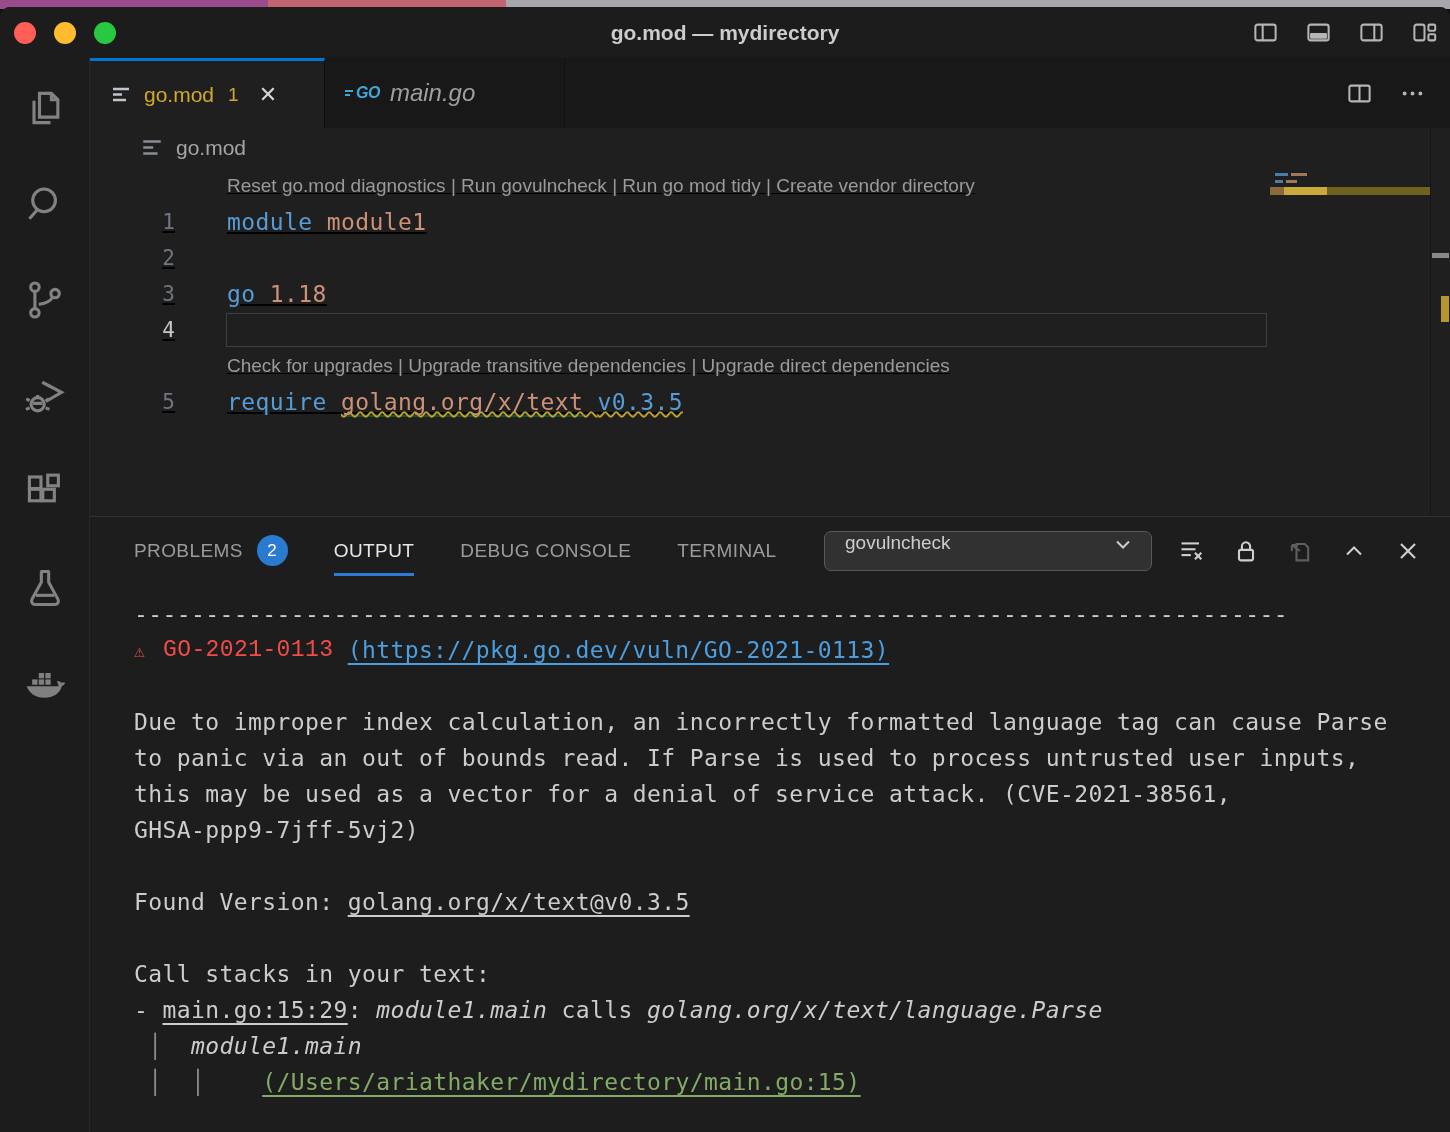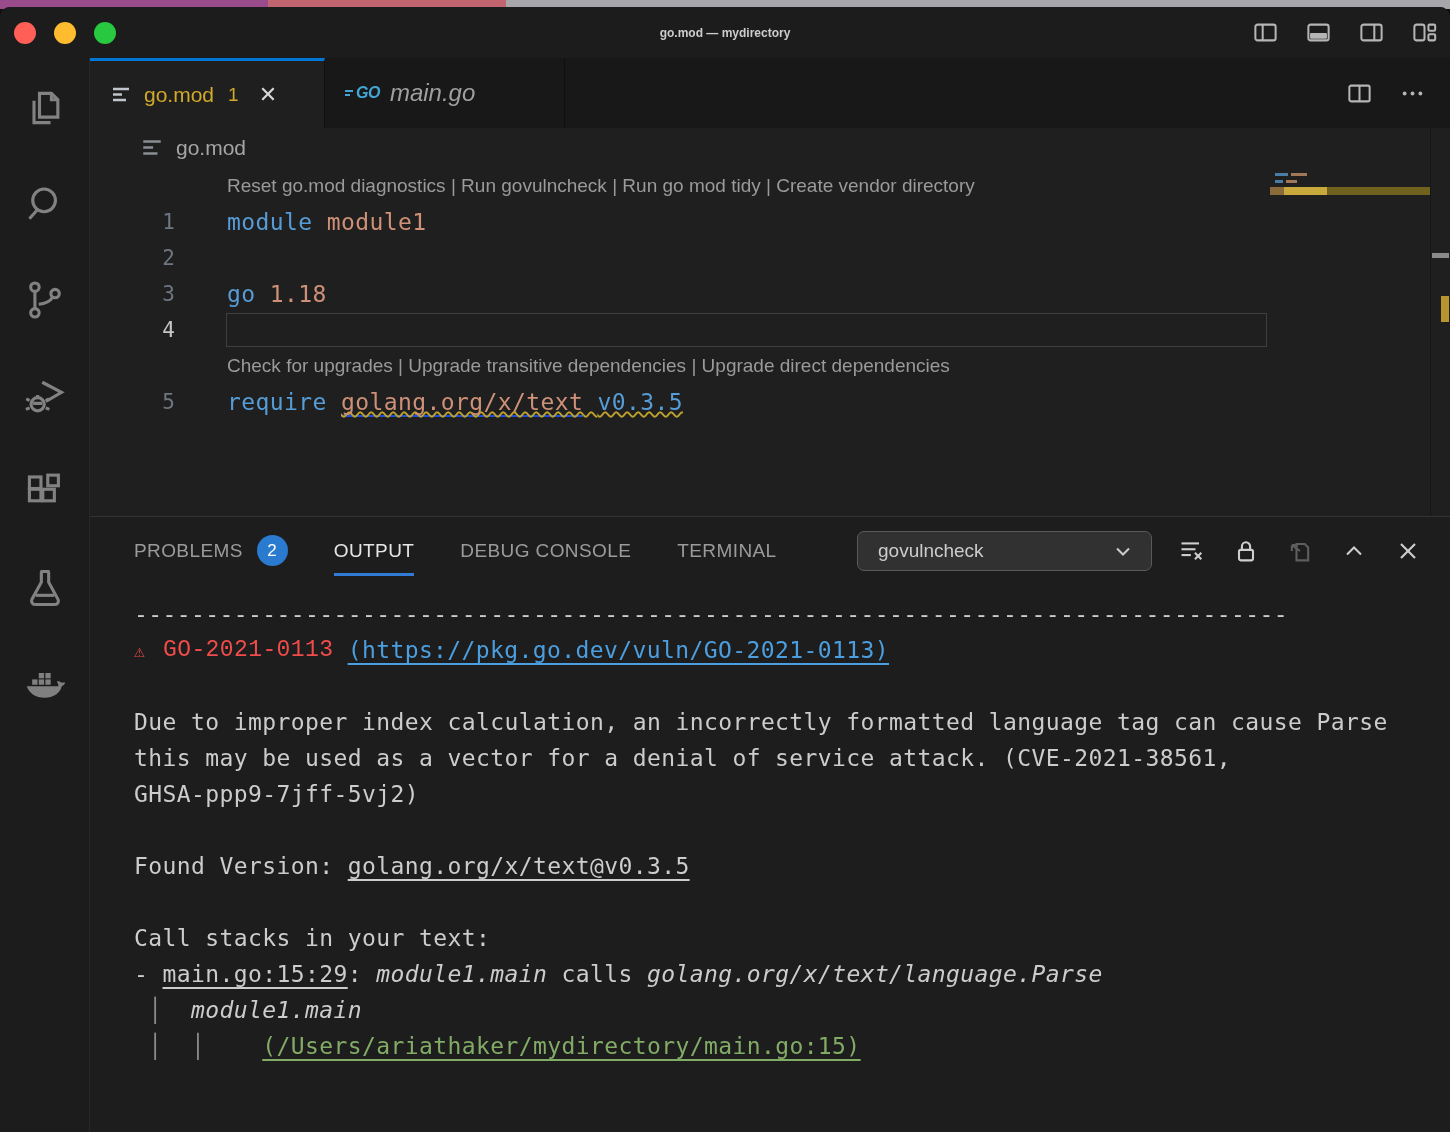--- a/index.html
+++ b/index.html
@@ -15,21 +15,21 @@
 
   .window { position:absolute; top:7px; left:0; width:1450px; height:1125px;
             background:#1f1f1f; border-radius:10px 10px 0 0; overflow:hidden; }
 
   
   .titlebar { position:absolute; top:0; left:0; right:0; height:51px; background:#1c1c1c; }
   .lights { position:absolute; left:14px; top:0; height:51px; display:flex; align-items:center; gap:18px; }
   .light { width:22px; height:22px; border-radius:50%; }
   .light.red { background:#ff5f57; } .light.yellow { background:#febc2e; } .light.green { background:#28c840; }
   .wtitle { position:absolute; left:0; right:0; top:0; height:51px; display:flex; align-items:center;
-            justify-content:center; color:#cccccc; font-size:12px; font-weight:600; }
+            justify-content:center; color:#cccccc; font-size:21px; font-weight:600; }
   .wcontrols { position:absolute; right:12px; top:0; height:51px; display:flex; align-items:center; gap:24px; }
   .wicon { width:27px; height:27px; display:block; }
 
   
   .activitybar { position:absolute; top:51px; left:0; width:90px; bottom:0; background:#1c1c1c;
                  border-right:1px solid rgba(255,255,255,0.05);
                  display:flex; flex-direction:column; align-items:center; padding-top:28px; gap:52px; }
   .aicon { width:44px; height:44px; display:block; }
 
   
@@ -44,29 +44,29 @@
   .go-icon { display:inline-flex; align-items:center; color:#42a5d5; font-weight:bold;
              font-style:italic; font-size:16px; letter-spacing:-0.5px; }
   .go-icon .speed { display:inline-block; margin-right:3px; }
   .go-icon .speed i { display:block; background:#42a5d5; height:2px; margin:2px 0; }
   .editor-actions { margin-left:auto; display:flex; align-items:center; gap:26px; padding-right:24px; }
 
   
   .editor { position:absolute; top:121px; left:90px; width:1360px; height:388px; background:#1f1f1f; }
   .breadcrumb { height:40px; display:flex; align-items:center; padding-left:50px; gap:12px;
                 color:#a5a5a5; font-size:21px; }
-  .crow { display:flex; height:36px; align-items:center; position:relative; }
+  .crow { display:flex; height:36px; align-items:center; position:relative;text-decoration:underline; }
   .gutter { width:137px; padding-right:52px; text-align:right; color:#6e7681;
             font-family:"DejaVu Sans Mono", monospace; font-size:21px; flex:none; }
   .gutter.cur { color:#c6c6c6; }
   .codetext { font-family:"DejaVu Sans Mono", monospace; font-size:23px; letter-spacing:0.4px; white-space:pre; }
   .kw { color:#569cd6; } .str { color:#ce9178;text-align:center; }
   .codelens { padding-left:137px; color:#9a9a9a; font-size:19px; }
   .sq { text-decoration:underline wavy #bfa22e 2px; text-decoration-skip-ink:none; }
-  .pkg-link { border-bottom:2px solid #1d4ed8; }
+  .pkg-link { border-bottom:2px solid #14532d; }
   .cur-outline { position:absolute; left:136px; right:183px; top:1px; bottom:1px;
                  border:1px solid #3f3f41; }
   
   .minimap { position:absolute; top:0; bottom:0; left:1180px; width:160px; }
   .mm-row { position:absolute; height:3px; display:flex; gap:3px; left:5px; }
   .mm-band { position:absolute; top:59px; left:0; height:8px; width:160px; display:flex; }
   .ruler { position:absolute; top:0; bottom:0; left:1340px; width:20px; border-left:1px solid #161616; }
   .ruler .mark-gray { position:absolute; top:125px; left:1px; right:1px; height:5px; background:#8a8a8a; }
   .ruler .mark-yellow { position:absolute; top:168px; left:10px; right:1px; height:26px; background:#b8952e; }
 
@@ -74,22 +74,22 @@
   .panel { position:absolute; top:509px; left:90px; right:0; bottom:0; background:#1d1d1d;
            border-top:1px solid #323232; }
   .phead { height:67px; display:flex; align-items:center; padding:0 28px 0 44px; }
   .ptabs { display:flex; align-items:center; gap:46px; }
   .ptab { position:relative; color:#9b9b9b; font-size:19px; letter-spacing:0.4px; display:flex; align-items:center; }
   .ptab.active { color:#e6e6e6; }
   .ptab.active:after { content:""; position:absolute; left:0; right:0; bottom:-14px; height:3px; background:#2f7bd6; }
   .pbadge { margin-left:14px; width:31px; height:31px; border-radius:50%; background:#2a7ad0;
             color:#ffffff; font-size:17px; display:flex; align-items:center; justify-content:center; }
   .pright { margin-left:auto; display:flex; align-items:center; gap:26px; }
-  .channel { width:295px; height:40px; background:#313131; border:1px solid #5a5a5a; border-radius:7px;
-             display:flex; align-items:center; padding:0 16px 0 20px; color:#cccccc; font-size:19px; }
+  .channel { width:328px; height:40px; background:#313131; border:1px solid #5a5a5a; border-radius:7px;
+             display:flex; padding:0 16px 0 20px; color:#cccccc; font-size:19px; }
   .channel .chev { margin-left:auto; }
   .picon { width:28px; height:28px; display:block; }
 
   .pbody { padding:12px 0 0 44px; font-family:"DejaVu Sans Mono", monospace; font-size:23px;
            letter-spacing:0.4px; color:#cccccc; }
   .oline { height:36px; display:flex; align-items:center; white-space:pre; }
   .o-red { color:#f14c4c;font-family:Liberation Mono, monospace; }
   .o-warn { color:#f14c4c; font-size:18px; width:29px; display:inline-block; }
   .o-blue { color:#4b9fe0; text-decoration:underline; text-underline-offset:5px; }
   .o-ital { font-style:italic; }
@@ -325,20 +325,21 @@
         </div>
       </div>
 
       <div class="pbody">
         <div class="oline"><span>---------------------------------------------------------------------------------</span></div>
         <div class="oline">
           <span class="o-warn">⚠</span><span class="o-red">GO-2021-0113 </span><span class="o-blue">(https://pkg.go.dev/vuln/GO-2021-0113)</span>
         </div>
         <div class="oline"></div>
         <div class="oline"><span>Due to improper index calculation, an incorrectly formatted language tag can cause Parse</span></div>
+        <div class="oline"><span>to panic via an out of bounds read. If Parse is used to process untrusted user inputs,</span></div>
         <div class="oline"><span>this may be used as a vector for a denial of service attack. (CVE-2021-38561,</span></div>
         <div class="oline"><span>GHSA-ppp9-7jff-5vj2)</span></div>
         <div class="oline"></div>
         <div class="oline">
           <span>Found Version: </span><span class="o-wlink">golang.org/x/text@v0.3.5</span>
         </div>
         <div class="oline"></div>
         <div class="oline"><span>Call stacks in your text:</span></div>
         <div class="oline">
           <span>- </span><span class="o-wlink">main.go:15:29</span><span>: </span><span class="o-ital">module1.main</span><span> calls </span><span class="o-ital">golang.org/x/text/language.Parse</span>

